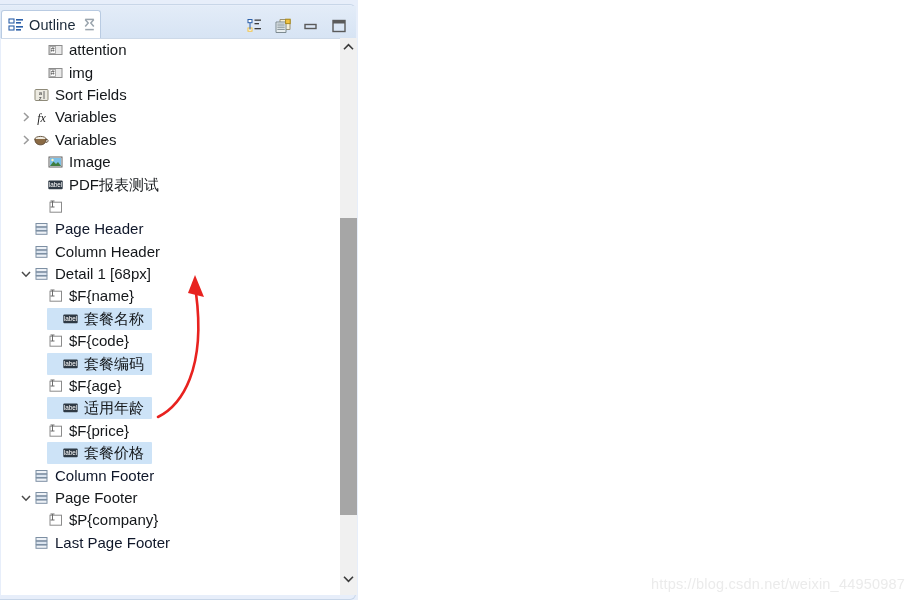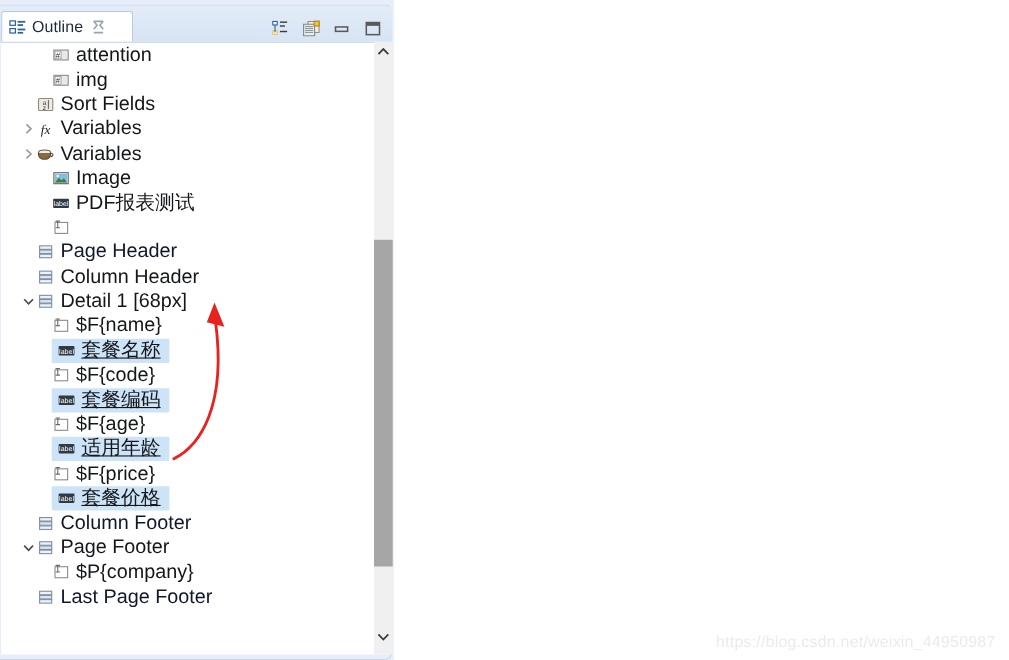--- a/index.html
+++ b/index.html
@@ -44,21 +44,21 @@
   .tab-row {
     position: absolute;
     left: 0; top: 6px;
     width: 356px; height: 32px;
     background: linear-gradient(to bottom, #e3ecf8 0%, #d7e4f4 100%);
   }
   .tab {
     position: absolute;
     left: 1px; top: 4px;
     height: 28px;
-    padding: 0 24px 0 6px;
+    padding: 0 4px 0 6px;
     background: #ffffff;
     border: 1px solid #b9cbe2;
     border-bottom: none;
     border-radius: 3px 3px 0 0;
     display: flex;
     align-items: center;
     box-sizing: border-box;
   }
   .tab-icon { width: 16px; height: 16px; margin-right: 5px; flex: 0 0 auto; display:block;}
   .tab-label {
@@ -117,32 +117,31 @@
     flex: 0 0 auto;
     display: block;
   }
   .tree-row .row-icon {
     width: 17px; height: 16px;
     flex: 0 0 auto;
     margin-right: 5px;
     display: block;
   }
   .tree-row .row-label {
-    font-size: 18px;
+    font-size: 15px;
     line-height: 17px;
     padding: 1px 2px 2px 0;
   }
   .tree-row.dim .row-label { color: #0f172a; }
   .tree-row .hl {
     background: #cde3f7;
     display: flex;
     align-items: center;
-    padding: 1px 6px 1px 5px;
+    padding: 1px 6px 1px 15px;
     border-radius: 1px;
-    text-decoration: underline;
   }
 
   
   .vscroll {
     position: absolute;
     right: 1px; top: 38px;
     width: 17px; height: 557px;
     background: #f0f0f0;
   }
   .vscroll .arrow {

